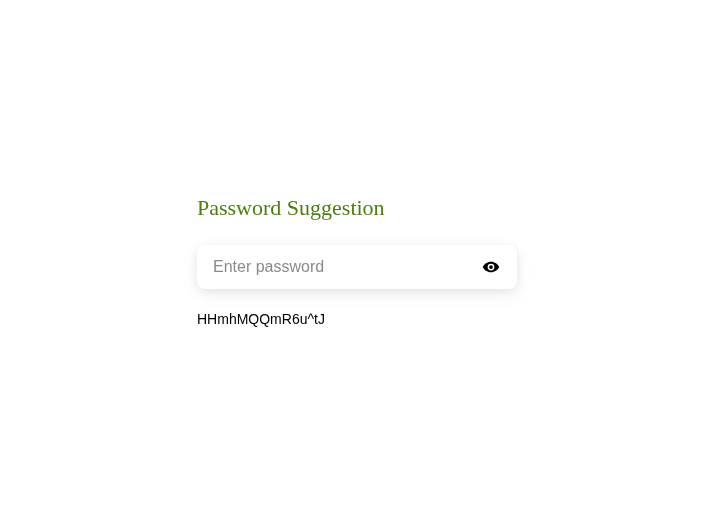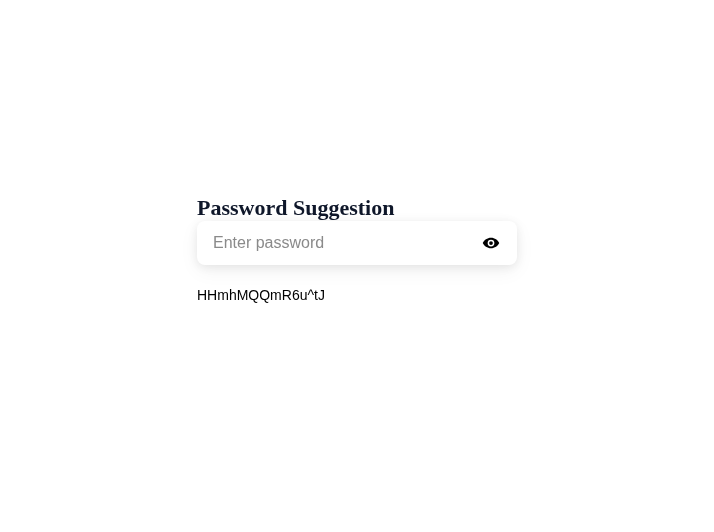--- a/index.html
+++ b/index.html
@@ -15,22 +15,23 @@
       display: flex;
       flex-direction: column;
       align-items: center;
       padding-top: 195px;
     }
     .container {
       width: 320px;
     }
     .heading {
       font-size: 22px;
-      font-weight: bold;
-      color: #0f172a;
+      font-weight: normal;
+      color: #4d7c0f;
+      margin-bottom: 24px;
       font-family: Georgia, 'Times New Roman', serif;
     }
     .input-wrapper {
       display: flex;
       align-items: center;
       background: #ffffff;
       border-radius: 8px;
       box-shadow: 0 2px 10px rgba(0,0,0,0.08), 0 6px 20px rgba(0,0,0,0.05);
       padding: 12px 16px;
       gap: 12px;

